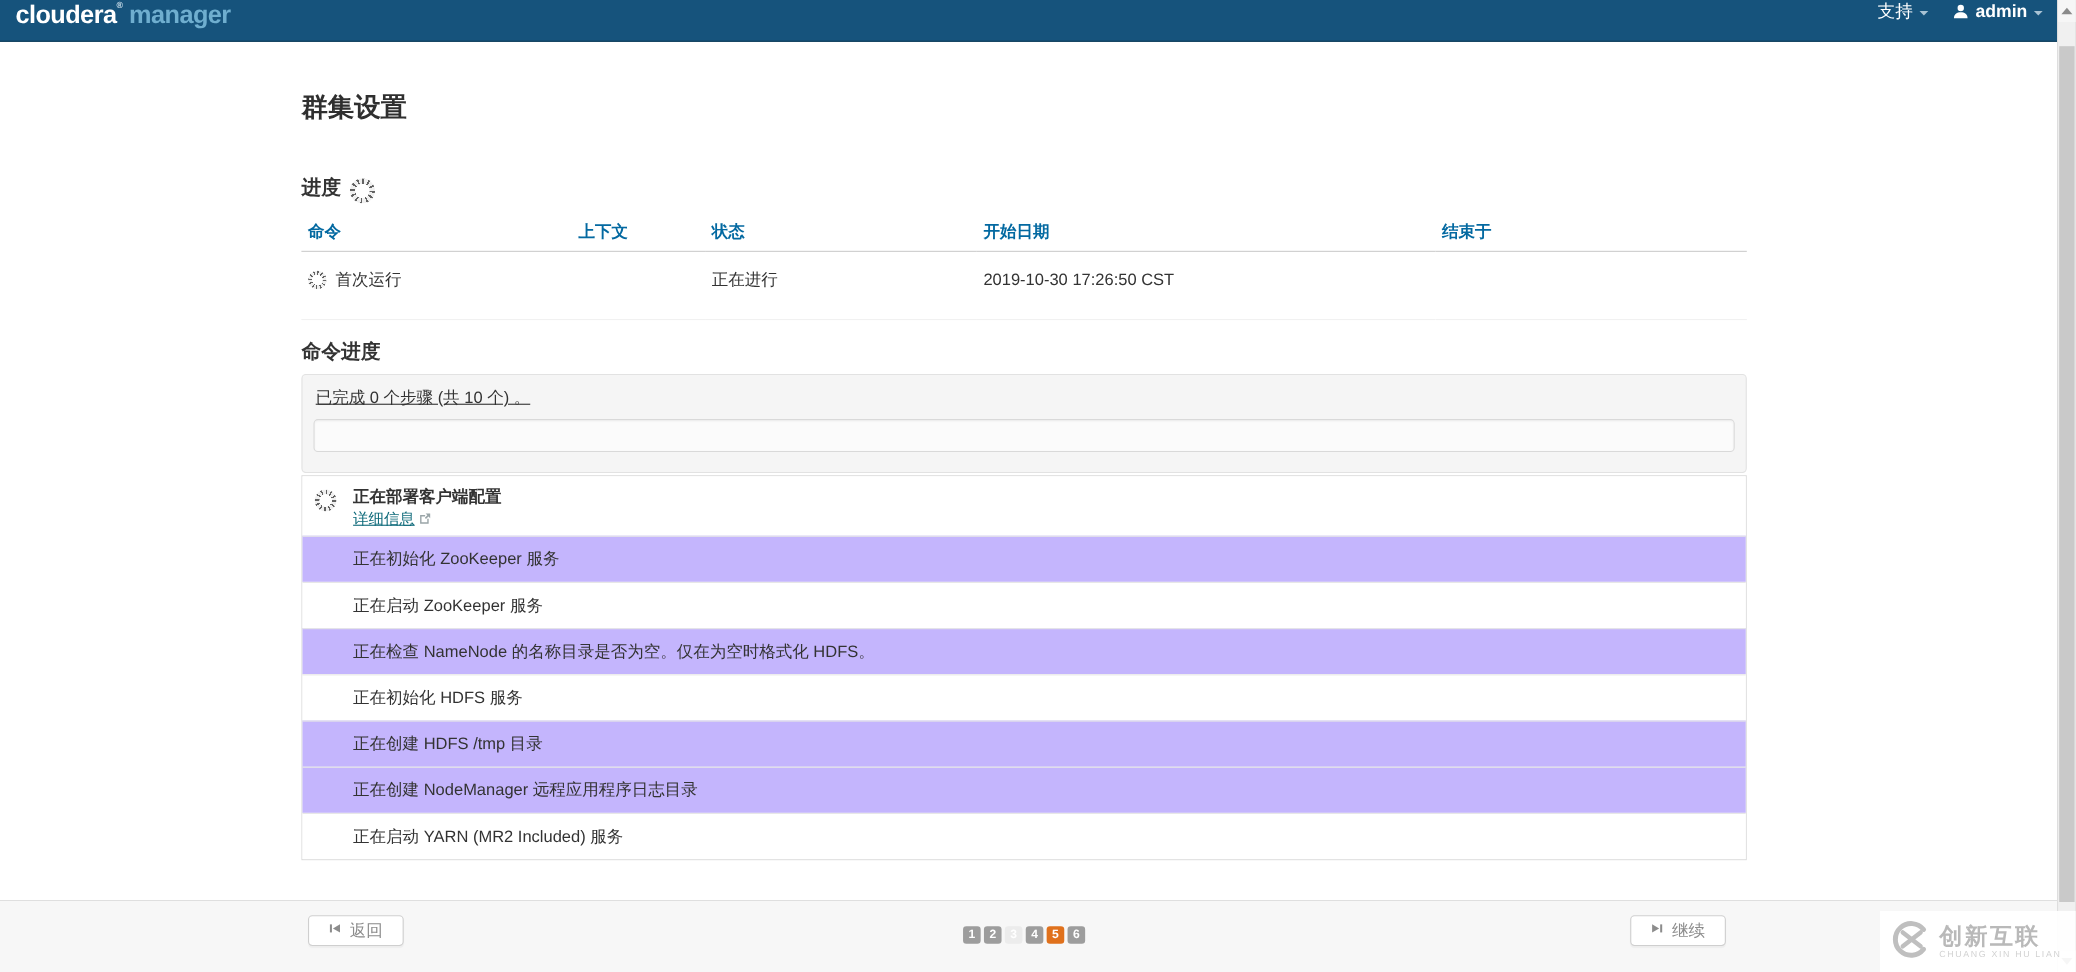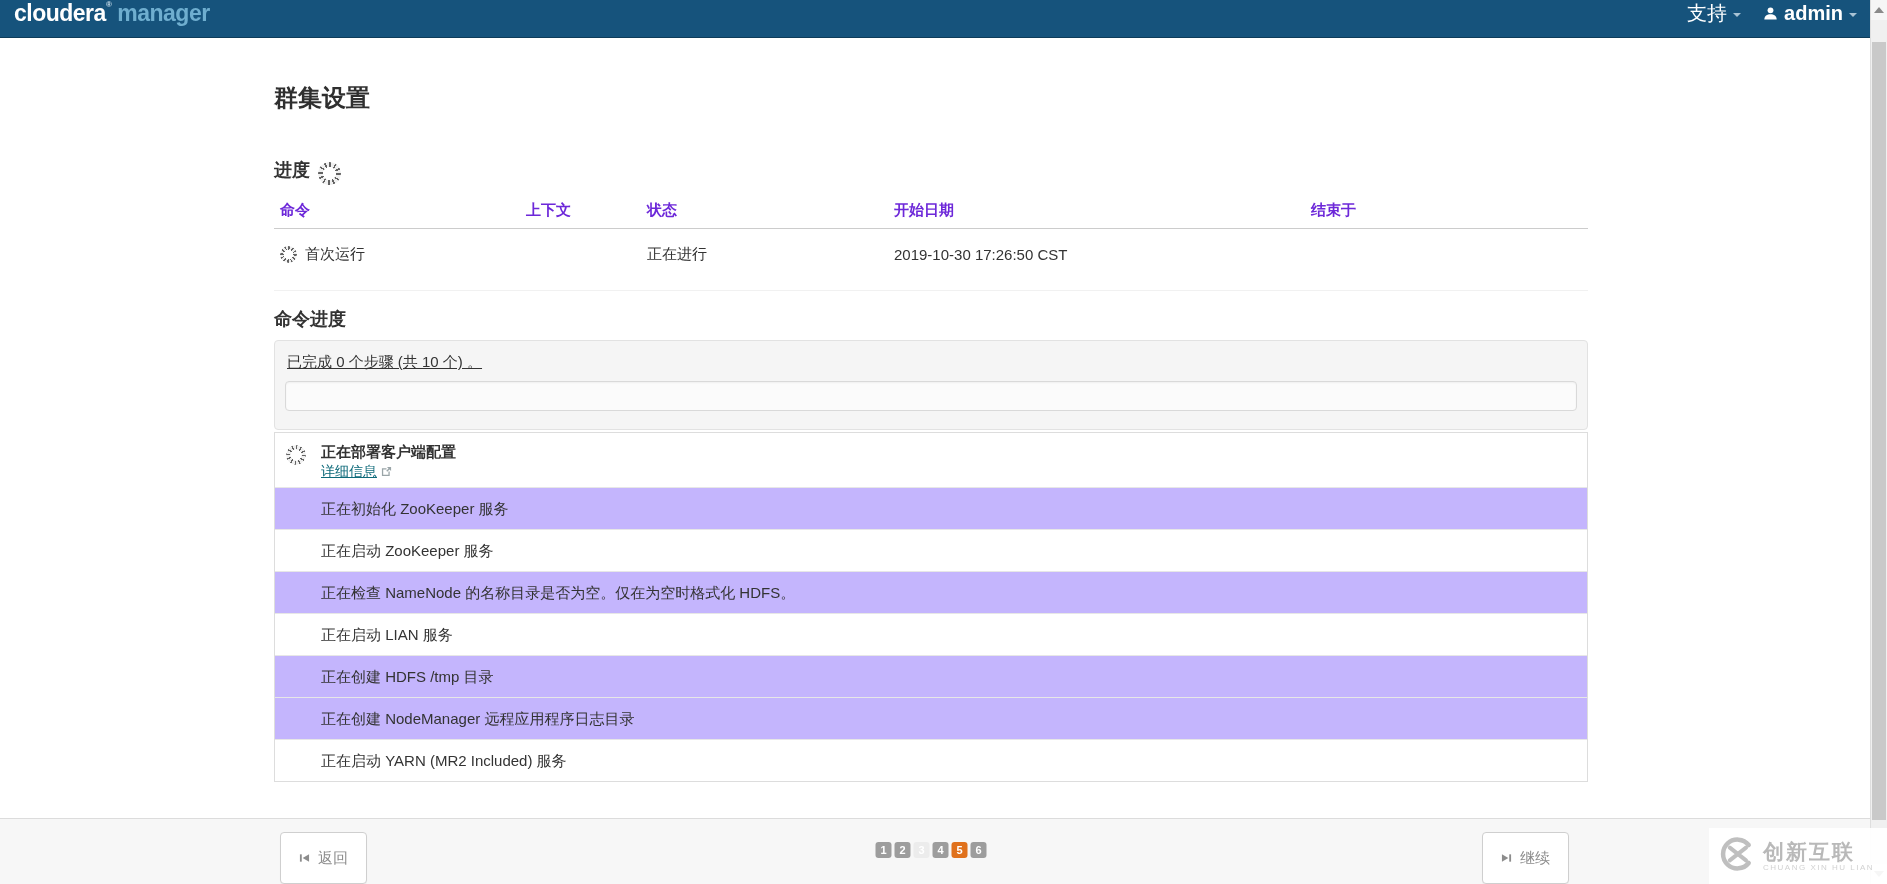--- a/index.html
+++ b/index.html
@@ -7,21 +7,21 @@
     font-family:"Liberation Sans","DejaVu Sans",sans-serif; color:#333; }
 
   
   .navbar { position:absolute; top:0; left:0; width:100%; height:38px;
     background:#16537c; border-bottom:1px solid #0e3c59; z-index:5;
     display:flex; align-items:flex-start; justify-content:space-between; padding:0 30px 0 14px; }
   .logo { font-size:23px; font-weight:bold; letter-spacing:-0.5px; white-space:nowrap; }
   .logo .primary { color:#ffffff; }
   .logo .tm { color:#cfe2ee; font-size:8px; vertical-align:top; line-height:10px; }
   .logo .secondary { color:#6faecf; margin-left:6px; }
-  .nav-right { display:flex; align-items:center; gap:22px; font-size:20px; color:#fff; }
+  .nav-right { display:flex; align-items:center; gap:22px; font-size:16px; color:#fff; }
   .nav-item { display:flex; align-items:center; gap:6px; cursor:pointer; }
   .caret { width:0; height:0; border-left:4px solid transparent; border-right:4px solid transparent;
     border-top:4px solid #a9c3d4; margin-top:2px; }
   .user-name { font-weight:bold; }
   .person-icon svg { display:block; }
 
   
   .content { position:absolute; top:38px; left:274px; width:1314px; z-index:1; }
   .page-title { margin-top:46px; font-size:24px; font-weight:bold; color:#2f2f2f; line-height:28px; }
   h2.section { margin-top:46px; font-size:18px; font-weight:bold; color:#333; line-height:21px; }
@@ -32,21 +32,21 @@
     background:repeating-conic-gradient(rgba(90,90,90,0.95) 0deg 10deg, rgba(170,170,170,0.18) 10deg 30deg);
     -webkit-mask:radial-gradient(circle closest-side, transparent 55%, #000 57%);
     mask:radial-gradient(circle closest-side, transparent 55%, #000 57%);
     animation:rot 1s steps(12) infinite; vertical-align:middle; }
   .spinner.lg { width:23px; height:23px; margin-left:8px; margin-top:4px; }
   .spinner.sm { width:17px; height:17px; margin-right:8px; }
   @keyframes rot { to { transform:rotate(360deg); } }
 
   
   table.progress { width:100%; border-collapse:collapse; table-layout:fixed; margin-top:8px; }
-  table.progress th { text-align:left; font-size:15px; font-weight:bold; color:#6d28d9;
+  table.progress th { text-align:left; font-size:15px; font-weight:bold; color:#0369a1;
     padding:8px 6px; border-bottom:1px solid #cccccc; }
   table.progress td { font-size:15px; color:#333; padding:16px 6px 26px; vertical-align:middle;
     border-bottom:1px solid #f1f1f1; }
   .cmd-cell { display:flex; align-items:center; }
 
   
   .summary-box { margin-top:10px; background:#f5f5f5; border:1px solid #e2e2e2; border-radius:4px;
     padding:12px 10px 18px;text-decoration:underline; }
   .summary-text { font-size:15px; color:#333; line-height:18px; padding-left:2px; }
   .progress-bar { margin-top:10px; height:30px; background:#fbfbfb; border:1px solid #d9d9d9;
@@ -61,24 +61,24 @@
   .step-row.first { height:54px; border-top:none; padding-top:9px; line-height:normal; }
   .step-row.first .spinner { position:absolute; left:11px; top:12px; }
   .step-title { font-weight:bold; font-size:15px; line-height:19px; }
   .step-link-line { margin-top:2px; line-height:17px; display:flex; align-items:center; gap:4px; }
   a.details-link { color:#0e6a7a; font-size:14px; text-decoration:underline; cursor:pointer; }
   .ext-icon svg { display:block; }
 
   
   .footer { position:fixed; left:0; bottom:0; width:100%; height:66px; background:#f7f7f7;
     border-top:1px solid #dcdcdc; z-index:10; }
-  .btn { position:absolute; top:13px; height:52px; background:#ffffff; border:1px solid #cfcfcf;
+  .btn { position:absolute; top:13px; height:28px; background:#ffffff; border:1px solid #cfcfcf;
     border-radius:4px; color:#8c8c8c; font-size:15px; padding:0 18px; display:flex;
     align-items:center; gap:8px; cursor:pointer; box-shadow:0 1px 1px rgba(0,0,0,0.04);
-    font-family:Liberation Sans, sans-serif; }
+    font-family:Liberation Mono, monospace; }
   .btn-back { left:280px; }
   .btn-continue { right:318px; }
   .pagination { position:absolute; left:931px; top:23px; transform:translateX(-50%);
     display:flex; gap:3px; }
   .page-badge { min-width:16px; height:16px; border-radius:3px; background:#9d9d9d; color:#fff;
     font-size:11px; font-weight:bold; line-height:16px; text-align:center; padding:0 3px; cursor:pointer; }
   .page-badge.light { background:#ececec; color:#ffffff; }
   .page-badge.active { background:#e0711c; }
 
   
@@ -188,21 +188,21 @@
           <svg width="11" height="11" viewBox="0 0 12 12">
               <path d="M1 3.5 h5 v1.4 H2.4 v5.7 H8.1 V7 h1.4 v5 H1 z" fill="#9aa5a8" transform="translate(0,-1)"></path>
               <path d="M6.5 1 H11 v4.5 L9.3 3.8 6.8 6.3 5.7 5.2 8.2 2.7 z" fill="#9aa5a8"></path>
             </svg>
         </span>
       </div>
     </div>
     <div class="step-row alt"><span>正在初始化 ZooKeeper 服务</span></div>
     <div class="step-row"><span>正在启动 ZooKeeper 服务</span></div>
     <div class="step-row alt"><span>正在检查 NameNode 的名称目录是否为空。仅在为空时格式化 HDFS。</span></div>
-    <div class="step-row"><span>正在启动 LIAN 服务</span></div>
+    <div class="step-row"><span>正在初始化 HDFS 服务</span></div>
     <div class="step-row alt"><span>正在创建 HDFS /tmp 目录</span></div>
     <div class="step-row alt"><span>正在创建 NodeManager 远程应用程序日志目录</span></div>
     <div class="step-row"><span>正在启动 YARN (MR2 Included) 服务</span></div>
   </div>
 
 </div>
 
 <div class="footer">
   <button class="btn btn-back">
     <span>

